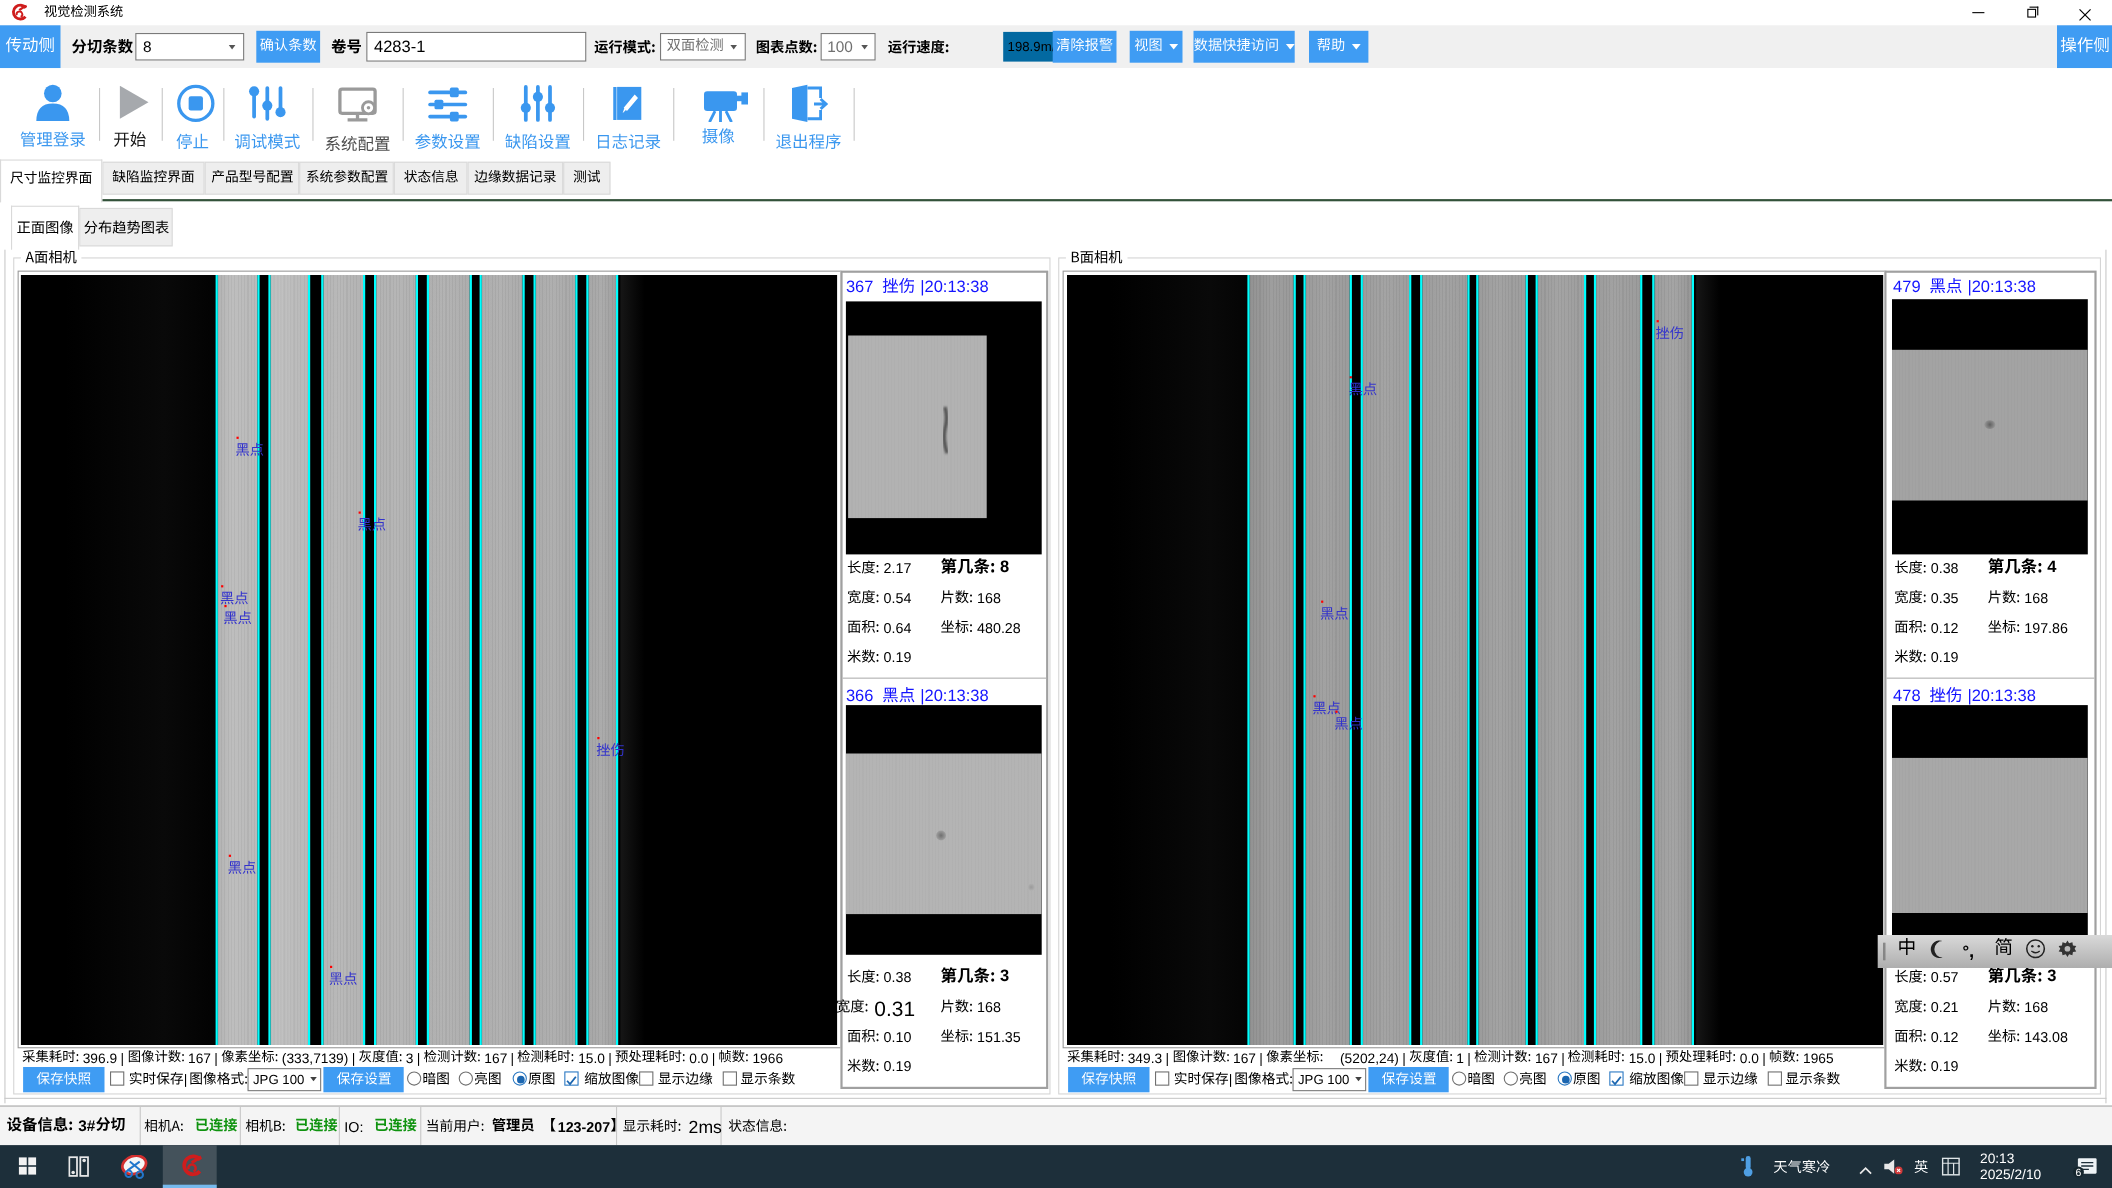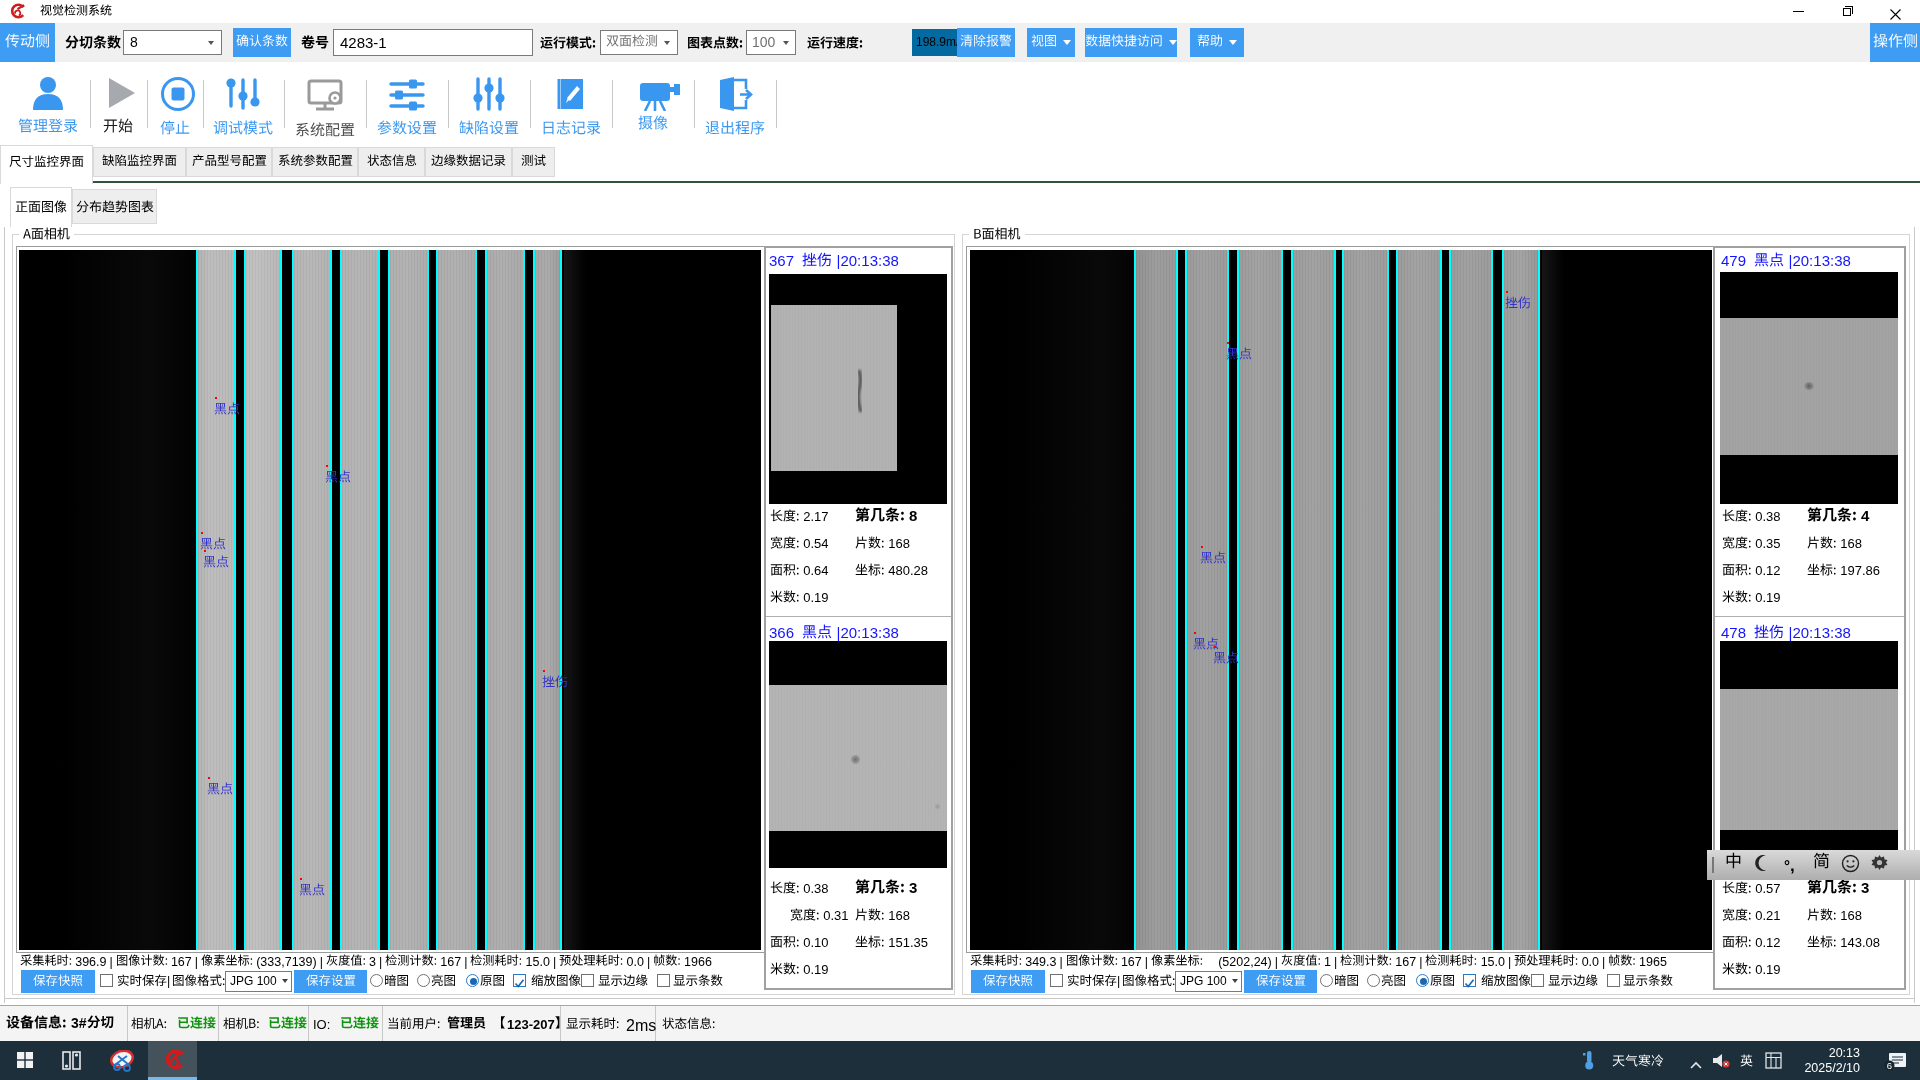--- a/index.html
+++ b/index.html
@@ -590,21 +590,21 @@
     <div class="ab" style="left:82px;top:114px;width:9px;height:9px;border-radius:50%;background:radial-gradient(circle,#6f6f6f,#9f9f9f 70%,#b4b4b4)"></div>
     <div class="ab" style="left:165px;top:162px;width:7px;height:7px;border-radius:50%;background:radial-gradient(circle,#9a9a9a,#b4b4b4 75%)"></div>
   </div>
 <div class="ab" style="left:770px;top:881px;font-size:13px;display:flex"><svg class="z" style="width:29.6px;height:16.2px;vertical-align:0.0px" viewBox="0 0 2278 1250">
       <g fill="#000" transform="translate(0,880) scale(1,-1)">
         <use href="#g957f" x="0"></use>
         <use href="#g5ea6" x="1000"></use>
         <use href="#g3a" x="2000"></use>
       </g>
     </svg>&nbsp;0.38</div>
-<div class="ab" style="left:790px;top:908px;font-size:13px;display:flex"><svg class="z" style="width:29.6px;height:16.2px;vertical-align:0.0px" viewBox="0 0 2278 1250">
+<div class="ab" style="left:760px;top:908px;font-size:19px;display:flex"><svg class="z" style="width:29.6px;height:16.2px;vertical-align:0.0px" viewBox="0 0 2278 1250">
       <g fill="#000" transform="translate(0,880) scale(1,-1)">
         <use href="#g5bbd" x="0"></use>
         <use href="#g5ea6" x="1000"></use>
         <use href="#g3a" x="2000"></use>
       </g>
     </svg>&nbsp;0.31</div>
 <div class="ab" style="left:770px;top:935px;font-size:13px;display:flex"><svg class="z" style="width:29.6px;height:16.2px;vertical-align:0.0px" viewBox="0 0 2278 1250">
       <g fill="#000" transform="translate(0,880) scale(1,-1)">
         <use href="#g9762" x="0"></use>
         <use href="#g79ef" x="1000"></use>
@@ -1277,21 +1277,21 @@
       </svg></div>
 <div class="ab" style="left:1740px;top:13px"><svg class="z" style="width:13.0px;height:16.2px;vertical-align:0.0px" viewBox="0 0 1000 1250">
         <g fill="#fff" transform="translate(0,880) scale(1,-1)">
           <use href="#g82f1" x="0"></use>
         </g>
       </svg></div>
 <div class="ab" style="left:1765px;top:11px"><svg width="17" height="17" viewBox="0 0 17 17" style="">
         <rect x="1" y="1" width="15" height="15" fill="none" stroke="#dfe5e8" stroke-width="1.3"></rect>
         <path d="M1 5.5 L16 5.5 M6 1 L6 16 M11 5.5 L11 16" stroke="#dfe5e8" stroke-width="1.1"></path>
       </svg></div>
-<div class="ab" style="left:1800px;top:5px;width:60px;color:#fff;font-size:12.5px;text-align:right;line-height:15px">20:13<br>2025/2/10</div>
+<div class="ab" style="left:1800px;top:5px;width:60px;color:#fff;font-size:12.5px;text-align:left;line-height:15px">20:13<br>2025/2/10</div>
 <div class="ab" style="left:1884px;top:10px"><svg width="24" height="20" viewBox="0 0 24 20" style="">
         <rect x="5" y="2" width="17" height="14" rx="1" fill="#eef3f6"></rect>
         <path d="M8 6 L19 6 M8 9 L19 9 M8 12 L15 12" stroke="#1d2f3a" stroke-width="1.2"></path>
         <circle cx="5.5" cy="14.5" r="5" fill="#16262e"></circle>
         <text x="5.5" y="18" font-size="9.5" fill="#fff" text-anchor="middle" font-family="Liberation Sans">6</text>
       </svg></div>
 </div>
 <div class="ab" style="left:1707px;top:850px;width:213px;height:30px;background:linear-gradient(#d9d9d9,#aeaeae);display:flex;align-items:center;z-index:5">
 <div style="width:2px;height:16px;border-left:1px solid #777;border-right:1px solid #777;margin-left:5px"></div>
 <div style="margin-left:11px"><svg class="z" style="width:17.0px;height:21.2px;vertical-align:0.0px" viewBox="0 0 1000 1250">

